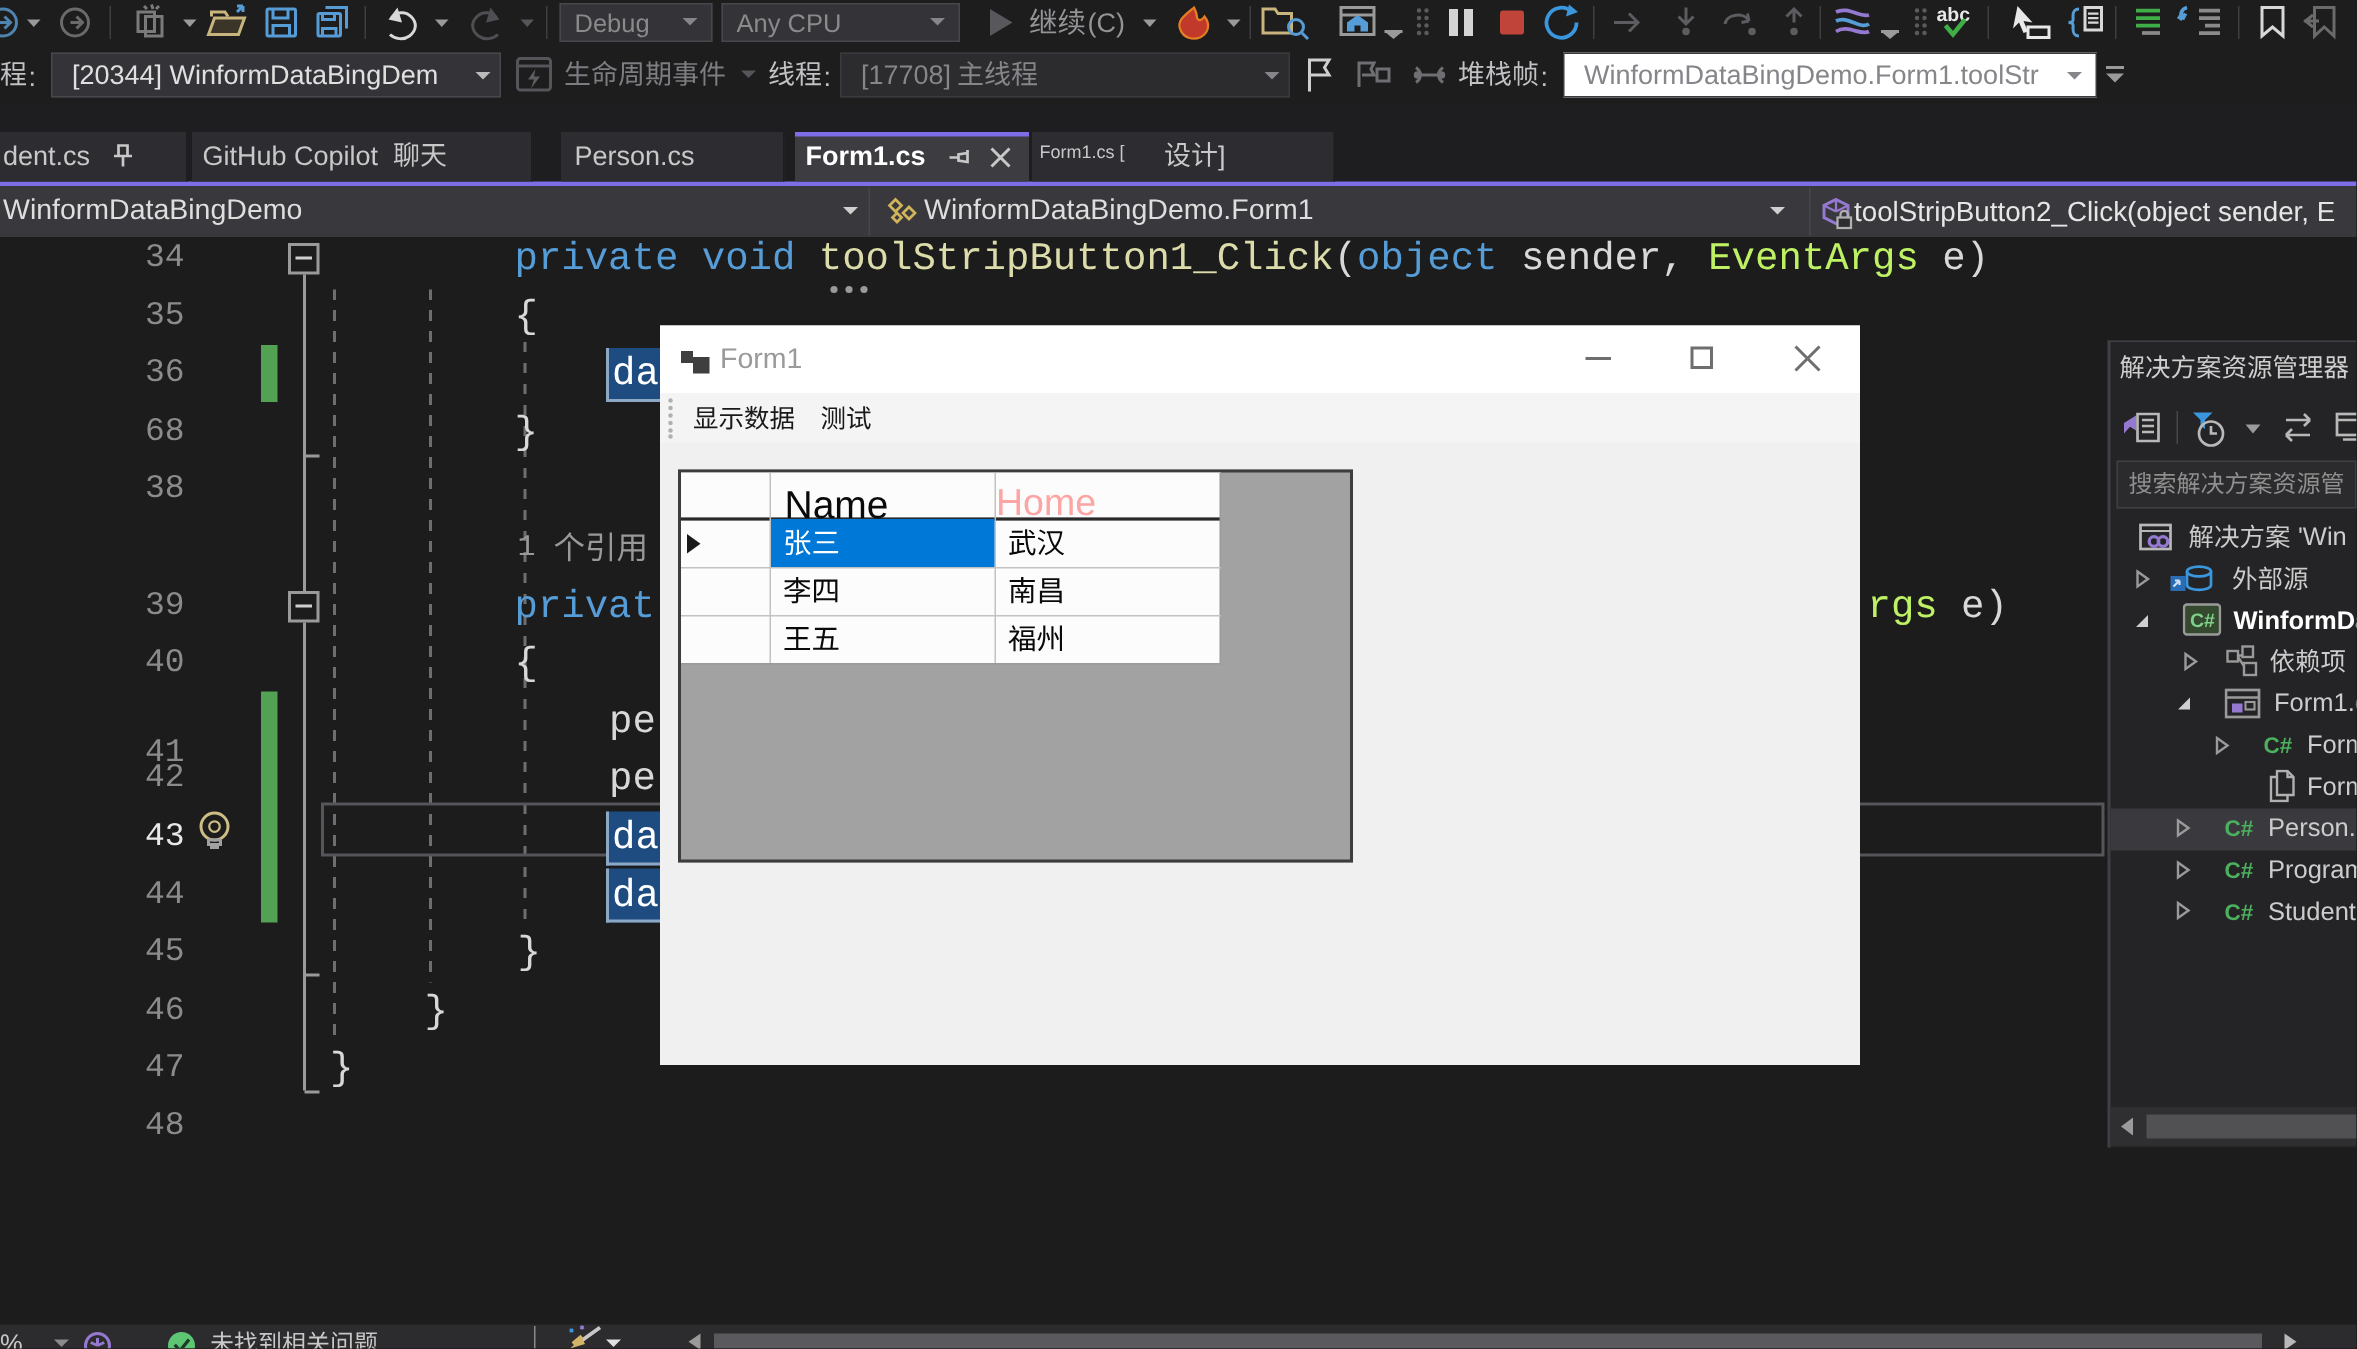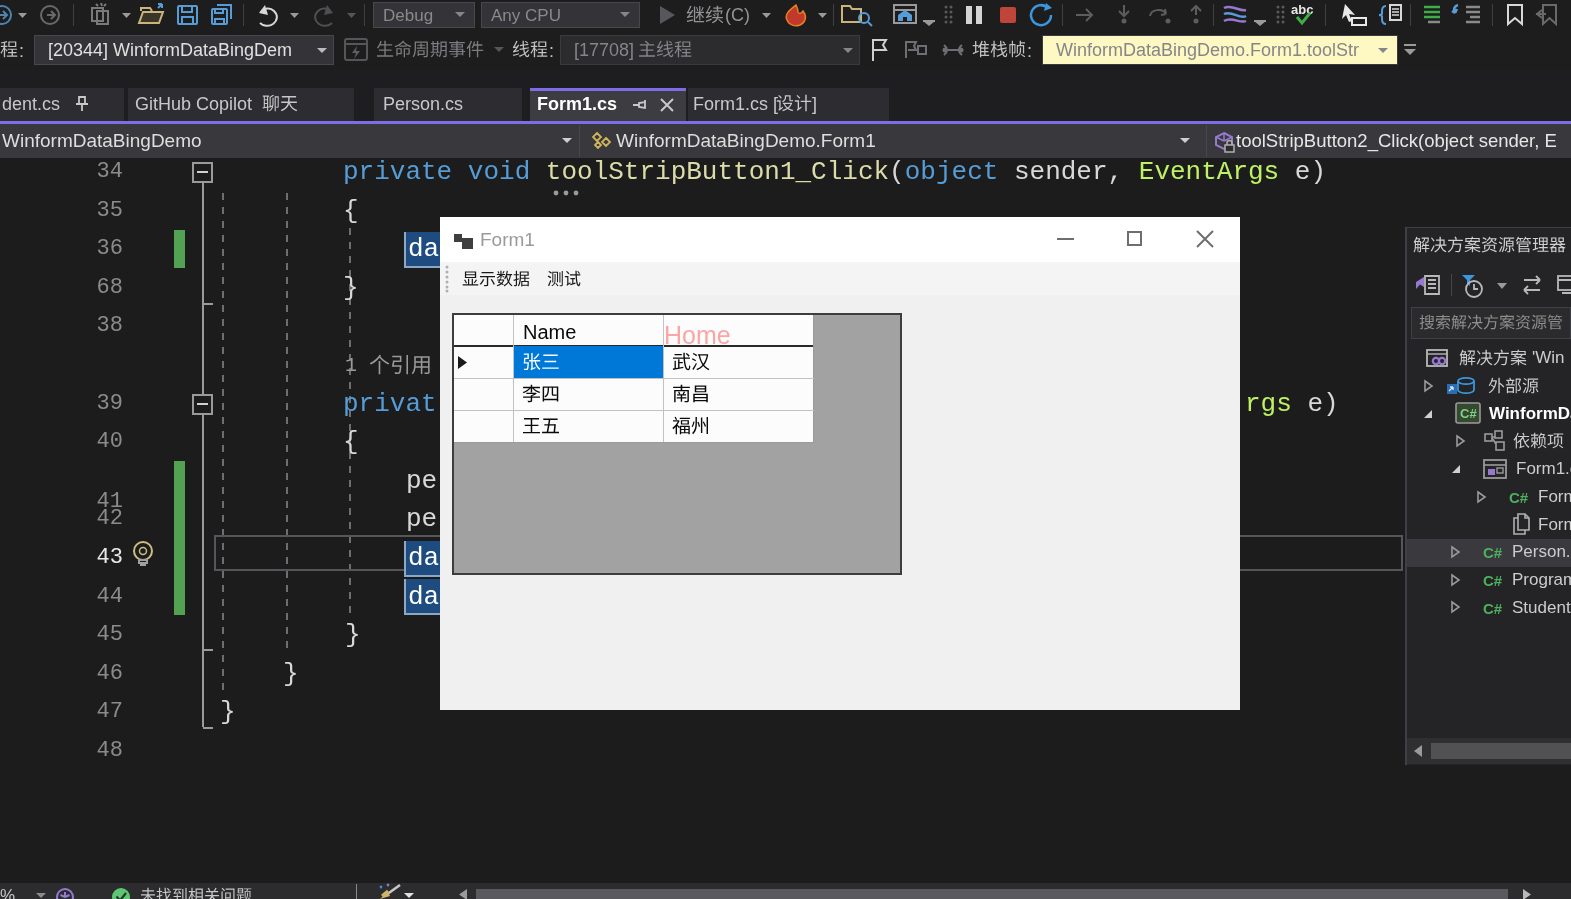--- a/index.html
+++ b/index.html
@@ -196,21 +196,21 @@
 <path d="M78 9c4 3 4 7 0 10m18-10c-4 3-4 7 0 10M80 14h14" fill="none" stroke="#6f6f73" stroke-width="2"></path>
     <circle cx="79" cy="14" r="2.5" fill="#6f6f73"></circle>
     <circle cx="95" cy="14" r="2.5" fill="#6f6f73"></circle>
 </svg>
 <div style="position:absolute;left:972px;top:40.3px;"><svg width="54" height="22" viewBox="0 0 54 22" style="overflow:visible">
       <path transform="translate(0.0,15.8) scale(0.018000,-0.018000)" fill="#c2c2c5" d="M679 396V267H513V396ZM650 806C678 761 706 700 718 659H531C557 711 579 765 597 815L523 835C488 719 416 573 332 481C346 468 367 441 378 425C400 449 422 477 442 506V-81H513V-8H951V62H750V199H913V267H750V396H913V464H750V591H939V659H723L786 687C773 727 743 787 714 832ZM679 464H513V591H679ZM679 199V62H513V199ZM34 156 64 81C154 120 271 173 380 223L364 290L242 239V528H362V599H242V828H170V599H42V528H170V209C118 188 72 170 34 156Z"></path>
       <path transform="translate(18.0,15.8) scale(0.018000,-0.018000)" fill="#c2c2c5" d="M680 772C721 738 773 690 797 659L847 702C822 733 770 779 729 810ZM881 351C840 289 786 232 722 183C705 232 690 289 677 352L935 402L920 470L664 421C657 463 651 507 646 554L902 594L889 661L639 623C634 692 631 765 631 839H556C557 762 561 686 567 612L403 587L414 517L574 542C579 496 585 450 592 407L401 370L416 301L604 338C619 263 637 196 658 137C569 79 466 32 357 0C374 -17 393 -44 402 -63C504 -29 600 16 686 71C730 -23 786 -80 851 -80C921 -80 947 -35 960 116C942 123 915 139 900 155C895 38 882 -6 857 -6C820 -6 782 38 748 115C827 174 894 243 945 320ZM191 840V647H62V577H186C155 446 95 294 34 214C48 195 66 162 74 141C117 203 159 302 191 405V-79H262V445C289 396 321 337 334 305L380 358C363 387 287 503 262 538V577H374V647H262V840Z"></path>
       <path transform="translate(36.0,15.8) scale(0.018000,-0.018000)" fill="#c2c2c5" d="M704 59C777 20 869 -40 914 -82L956 -28C910 13 816 69 743 106ZM656 457V278C656 179 632 55 391 -21C405 -36 426 -63 435 -80C686 12 727 153 727 278V457ZM486 594V124H551V528H828V126H896V594H722V682H947V750H722V838H649V594ZM76 650V126H135V582H212V-80H276V582H356V210C356 202 354 200 348 199C340 199 321 199 297 200C307 182 316 152 318 133C353 133 376 135 393 147C411 159 415 180 415 208V650H276V839H212V650Z"></path>
     </svg></div>
 <div class="abs" style="left:1027px;top:41px;font-size:18px;color:#c2c2c5">:</div>
-<div class="combo" style="left:1042px;top:35px;width:356px;background:#fef9c3;border-color:#3a3a3e">
+<div class="combo" style="left:1042px;top:35px;width:356px;background:#ffffff;border-color:#3a3a3e">
     <div class="combotext" style="left:13px;top:4px;color:#85858a;font-size:18px;width:325px">WinformDataBingDemo.Form1.toolStr</div>
   </div>
 <div class="carr" style="left:1378px;top:48px;border-top-color:#85858a"></div>
 <div class="abs" style="left:1404px;top:44px;width:12px;height:2px;background:#9a9a9a"></div>
 <div class="garr" style="left:1404px;top:49px;border-left-width:6px;border-right-width:6px;border-top-width:6px"></div>
 <div class="abs" style="left:0px;top:88px;width:125px;height:33px;background:#2d2d31;border-right:1px solid #1d1d20"></div>
 <div class="abs" style="left:128px;top:88px;width:227px;height:33px;background:#2d2d31;border-right:1px solid #1d1d20"></div>
 <div class="abs" style="left:374px;top:88px;width:149px;height:33px;background:#2d2d31;border-right:1px solid #1d1d20"></div>
 <div class="abs" style="left:688px;top:88px;width:202px;height:33px;background:#2d2d31;border-right:1px solid #1d1d20"></div>
 <div class="abs" style="left:530px;top:88px;width:156px;height:33px;background:#3c3c41;border-top:3px solid #7d6ee8"></div>
@@ -228,21 +228,21 @@
 <div class="abs" style="left:383px;top:94px;font-size:18px;color:#c8c8c8">Person.cs</div>
 <div class="abs" style="left:537px;top:94px;font-size:18px;font-weight:bold;color:#ffffff">Form1.cs</div>
 <svg class="abs" style="left:630px;top:96px" width="18" height="18">
     <g stroke="#c8c8c8" stroke-width="1.8" fill="none">
       <path d="M15 6v6l-6-1v-4zM9 9H3m12-5v8"></path>
     </g>
   </svg>
 <svg class="abs" style="left:659px;top:97px" width="16" height="16">
     <path d="M2 2l12 12M14 2L2 14" stroke="#c8c8c8" stroke-width="2"></path>
   </svg>
-<div class="abs" style="left:693px;top:94px;font-size:18px;color:#c8c8c8">Form1.cs [</div>
+<div class="abs" style="left:693px;top:94px;font-size:12px;color:#c8c8c8">Form1.cs [</div>
 <div style="position:absolute;left:776px;top:94.3px;"><svg width="36" height="22" viewBox="0 0 36 22" style="overflow:visible">
       <path transform="translate(0.0,15.8) scale(0.018000,-0.018000)" fill="#c8c8c8" d="M122 776C175 729 242 662 273 619L324 672C292 713 225 778 171 822ZM43 526V454H184V95C184 49 153 16 134 4C148 -11 168 -42 175 -60C190 -40 217 -20 395 112C386 127 374 155 368 175L257 94V526ZM491 804V693C491 619 469 536 337 476C351 464 377 435 386 420C530 489 562 597 562 691V734H739V573C739 497 753 469 823 469C834 469 883 469 898 469C918 469 939 470 951 474C948 491 946 520 944 539C932 536 911 534 897 534C884 534 839 534 828 534C812 534 810 543 810 572V804ZM805 328C769 248 715 182 649 129C582 184 529 251 493 328ZM384 398V328H436L422 323C462 231 519 151 590 86C515 38 429 5 341 -15C355 -31 371 -61 377 -80C474 -54 566 -16 647 39C723 -17 814 -58 917 -83C926 -62 947 -32 963 -16C867 4 781 39 708 86C793 160 861 256 901 381L855 401L842 398Z"></path>
       <path transform="translate(18.0,15.8) scale(0.018000,-0.018000)" fill="#c8c8c8" d="M137 775C193 728 263 660 295 617L346 673C312 714 241 778 186 823ZM46 526V452H205V93C205 50 174 20 155 8C169 -7 189 -41 196 -61C212 -40 240 -18 429 116C421 130 409 162 404 182L281 98V526ZM626 837V508H372V431H626V-80H705V431H959V508H705V837Z"></path>
     </svg></div>
 <div class="abs" style="left:812px;top:94px;font-size:18px;color:#c8c8c8">]</div>
 <div class="abs" style="left:2px;top:130px;font-size:19px;color:#dedede">WinformDataBingDemo</div>
 <div class="carr" style="left:562px;top:138px;border-top-color:#cfcfcf"></div>
 <div class="abs" style="left:579px;top:125px;width:1px;height:32px;background:#47474b"></div>
 <svg class="abs" style="left:590px;top:130px" width="24" height="22">
 <g fill="none" stroke="#d2b45a" stroke-width="1.8">
@@ -360,21 +360,21 @@
 <div class="abs" style="left:454px;top:315px;width:360px;height:30px;background:#fcfcfc"></div>
 <div class="abs" style="left:454px;top:347px;width:360px;height:95px;background:#fcfcfc"></div>
 <div class="abs" style="left:454px;top:345px;width:360px;height:2px;background:#2a2a2a"></div>
 <div class="abs" style="left:513px;top:315px;width:1px;height:127px;background:#c2c2c2"></div>
 <div class="abs" style="left:663px;top:315px;width:1px;height:127px;background:#c2c2c2"></div>
 <div class="abs" style="left:813px;top:315px;width:1px;height:127px;background:#9a9a9a"></div>
 <div class="abs" style="left:454px;top:378px;width:360px;height:1px;background:#c2c2c2"></div>
 <div class="abs" style="left:454px;top:410px;width:360px;height:1px;background:#c2c2c2"></div>
 <div class="abs" style="left:454px;top:442px;width:360px;height:1px;background:#9a9a9a"></div>
 <div class="abs" style="left:514px;top:346px;width:149px;height:32px;background:#0078d7"></div>
-<div class="abs" style="left:523px;top:321px;font-size:20px;color:#0a0a0a">Name</div>
+<div class="abs" style="left:523px;top:321px;font-size:26px;color:#0a0a0a">Name</div>
 <div class="abs" style="left:664px;top:321px;font-size:25px;color:#fca5a5">Home</div>
 <svg class="abs" style="left:456px;top:355px" width="12" height="15">
     <path d="M2 1l9 6.5L2 14z" fill="#1a1a1a"></path>
   </svg>
 <div style="position:absolute;left:522px;top:351.7px;"><svg width="38" height="24" viewBox="0 0 38 24" style="overflow:visible">
       <path transform="translate(0.0,16.7) scale(0.019000,-0.019000)" fill="#ffffff" d="M846 795C790 692 697 595 598 533C615 522 644 496 656 483C756 552 856 660 919 774ZM117 577C112 480 100 352 88 273H288C278 93 266 21 248 3C239 -6 229 -8 212 -8C194 -8 145 -7 94 -3C106 -22 115 -50 116 -70C167 -73 217 -73 243 -71C274 -68 293 -62 311 -42C340 -12 352 75 364 310C365 320 366 341 366 341H166C172 391 177 450 182 506H360V802H93V732H288V577ZM474 -85C490 -71 518 -59 717 25C715 41 713 73 713 95L562 38V380H660C706 186 791 22 920 -66C932 -46 955 -20 972 -5C854 66 772 212 730 380H958V452H562V820H488V452H376V380H488V47C488 7 460 -12 442 -21C454 -36 469 -67 474 -85Z"></path>
       <path transform="translate(19.0,16.7) scale(0.019000,-0.019000)" fill="#ffffff" d="M123 743V667H879V743ZM187 416V341H801V416ZM65 69V-7H934V69Z"></path>
     </svg></div>
 <div style="position:absolute;left:672px;top:351.7px;"><svg width="38" height="24" viewBox="0 0 38 24" style="overflow:visible">
       <path transform="translate(0.0,16.7) scale(0.019000,-0.019000)" fill="#0a0a0a" d="M721 782C777 739 841 676 871 635L926 679C895 721 830 781 774 821ZM135 780V712H517V780ZM597 835C597 753 599 673 603 596H54V526H608C632 178 702 -81 851 -82C925 -82 952 -31 964 142C945 150 917 166 901 182C896 48 884 -8 858 -8C767 -8 704 210 682 526H946V596H678C674 671 672 752 673 835ZM134 415V23L42 9L62 -65C204 -40 409 -2 600 34L594 104L394 68V283H566V351H394V491H321V55L203 35V415Z"></path>

